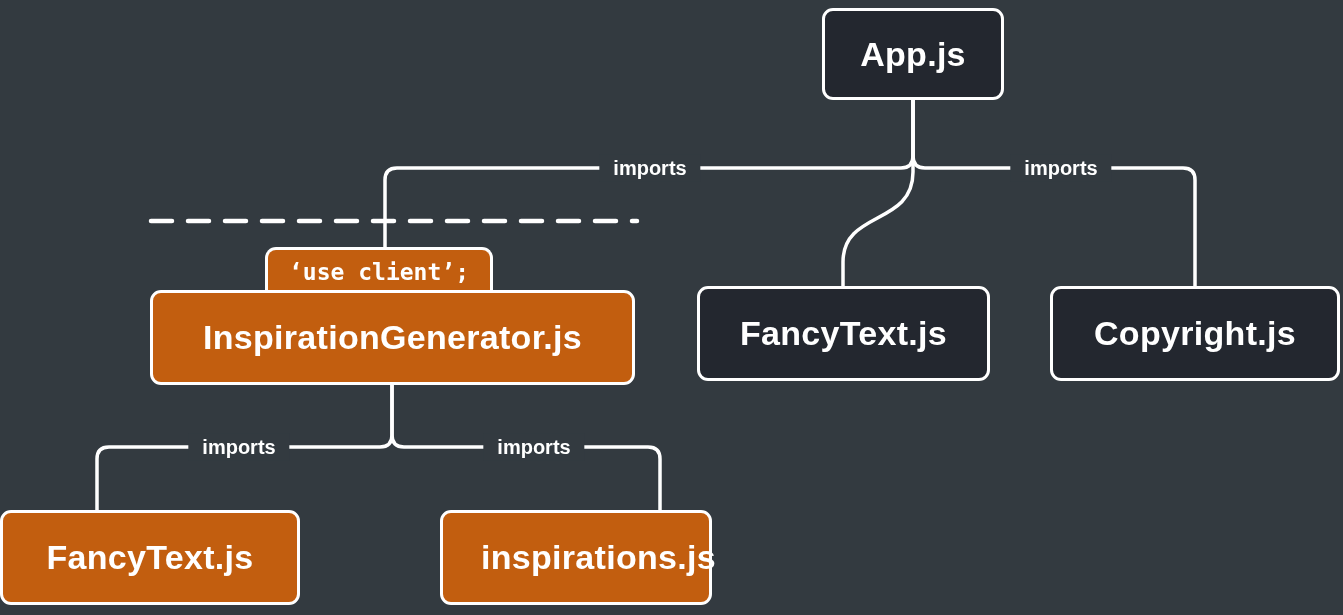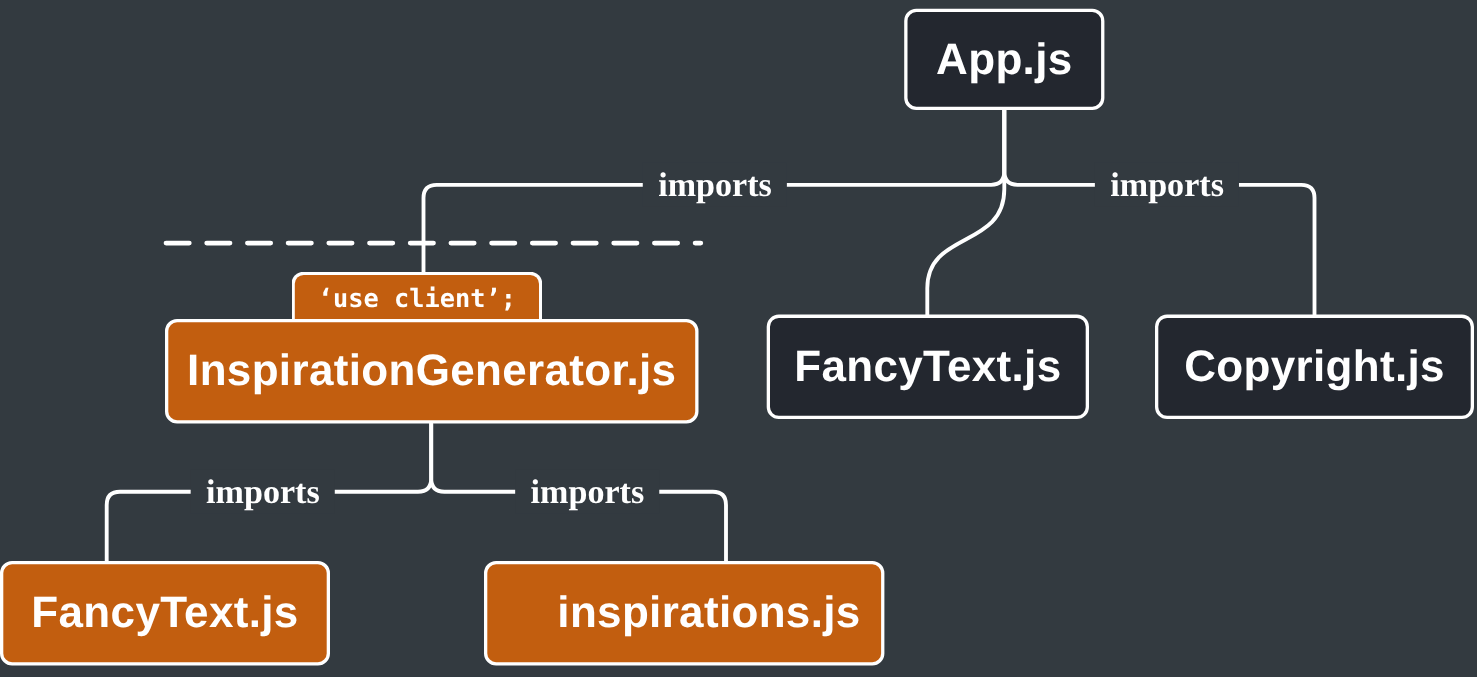--- a/index.html
+++ b/index.html
@@ -23,21 +23,21 @@
   }
   .node {
     position: absolute;
     box-sizing: border-box;
     border: 3px solid var(--line-color, #FFFFFF);
     border-radius: 11px;
     display: flex;
     align-items: center;
     justify-content: center;
     color: var(--text-color, #FFFFFF);
-    font-size: 40px;
+    font-size: 34px;
     font-weight: 600;
     letter-spacing: 0.3px;
     z-index: 2;
   }
   .node.server { background: var(--server-node-bg, #23272F); }
   .node.client { background: var(--client-node-bg, #C25E0F); }
   .directive-tab {
     position: absolute;
     box-sizing: border-box;
     border: 3px solid var(--line-color, #FFFFFF);
@@ -52,34 +52,33 @@
     justify-content: center;
     align-items: flex-start;
     padding-top: 9px;
     z-index: 1;
   }
   .edge-label {
     position: absolute;
     transform: translate(-50%, -50%);
     background: var(--canvas-bg, #333A40);
     color: var(--text-color, #FFFFFF);
-    font-size: 31px;
+    font-size: 20px;
     font-weight: 600;
     padding: 2px 14px;
     white-space: nowrap;
     z-index: 3;
-    font-family: Liberation Serif, serif;
   }
   
   #n-app            { left: 822px;  top: 8px;   width: 182px; height: 92px; }
   #n-fancy-server   { left: 697px;  top: 286px; width: 293px; height: 95px; }
   #n-copyright      { left: 1050px; top: 286px; width: 290px; height: 95px; }
   #n-inspgen        { left: 150px;  top: 290px; width: 485px; height: 95px; }
   #n-fancy-client   { left: 0px;    top: 510px; width: 300px; height: 95px; }
-  #n-inspirations   { left: 440px;  top: 510px; width: 364px; height: 95px; padding-left: 45px; }
+  #n-inspirations   { left: 440px;  top: 510px; width: 272px; height: 95px; padding-left: 45px; }
   #directive        { left: 265px;  top: 247px; width: 228px; height: 55px; }
   #el-0 { left: 650px;  top: 168px; }
   #el-1 { left: 1061px; top: 168px; }
   #el-2 { left: 239px;  top: 447px; }
   #el-3 { left: 534px;  top: 447px; }
 </style>
 </head>
 <body>
 
 <div class="canvas">

